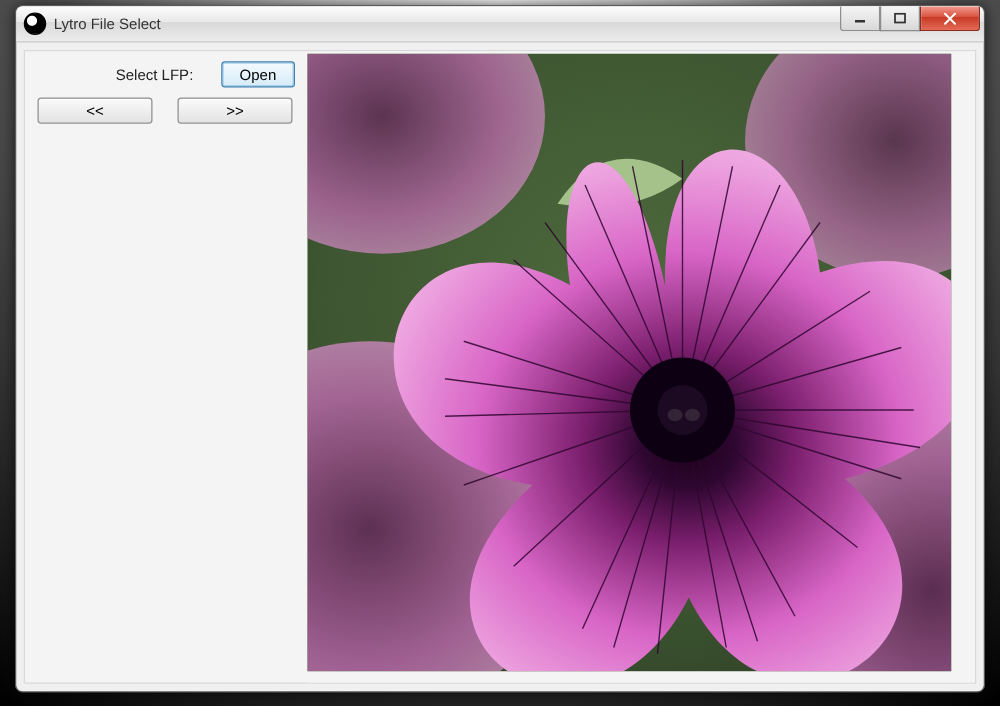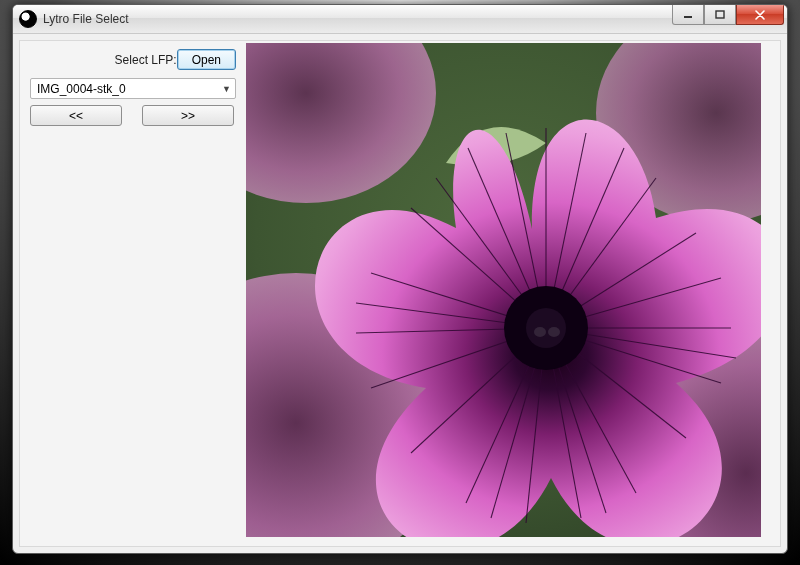--- a/index.html
+++ b/index.html
@@ -43,21 +43,21 @@
   .winbtn svg{display:block}
   .client{
     flex:1;margin:6px;background:#f4f4f4;border:1px solid #d9d9d9;
     display:flex;
   }
   
   .side{
     width:226px;flex:0 0 226px;padding:8px 10px;box-sizing:border-box;
   }
   .row{display:flex;align-items:center;margin-bottom:8px}
-  .lbl{flex:1;text-align:right;padding-right:0;color:#222}
+  .lbl{flex:1;text-align:right;padding-right:22px;color:#222}
   .btn{
     height:21px;padding:0 14px;font:inherit;cursor:pointer;
     border:1px solid #8e8e8e;border-radius:3px;color:#000;
     background:linear-gradient(#fafafa,#e3e3e3);
   }
   .btn.hl{border-color:#3c7fb1;box-shadow:0 0 0 1px #a6d1ec inset;background:linear-gradient(#f4fafe,#d6ecf8)}
   .btn.nav{width:92px}
   .combo{
     width:100%;height:21px;box-sizing:border-box;font:inherit;
     border:1px solid #b5b5b5;border-radius:2px;background:#fff;
@@ -106,24 +106,20 @@
     </div>
 
     <div class="client">
 
       <div class="side">
         <div class="row">
           <span class="lbl">Select LFP:</span>
           <button class="btn hl">Open</button>
         </div>
 
-        <div class="combo">
-          <span>IMG_0004-stk_0</span>
-          <span class="arrow">▼</span>
-        </div>
 
         <div class="navrow">
           <button class="btn nav">&lt;&lt;</button>
           <button class="btn nav">&gt;&gt;</button>
         </div>
       </div>
 
       <div class="viewport">
         <div class="photo">
 

